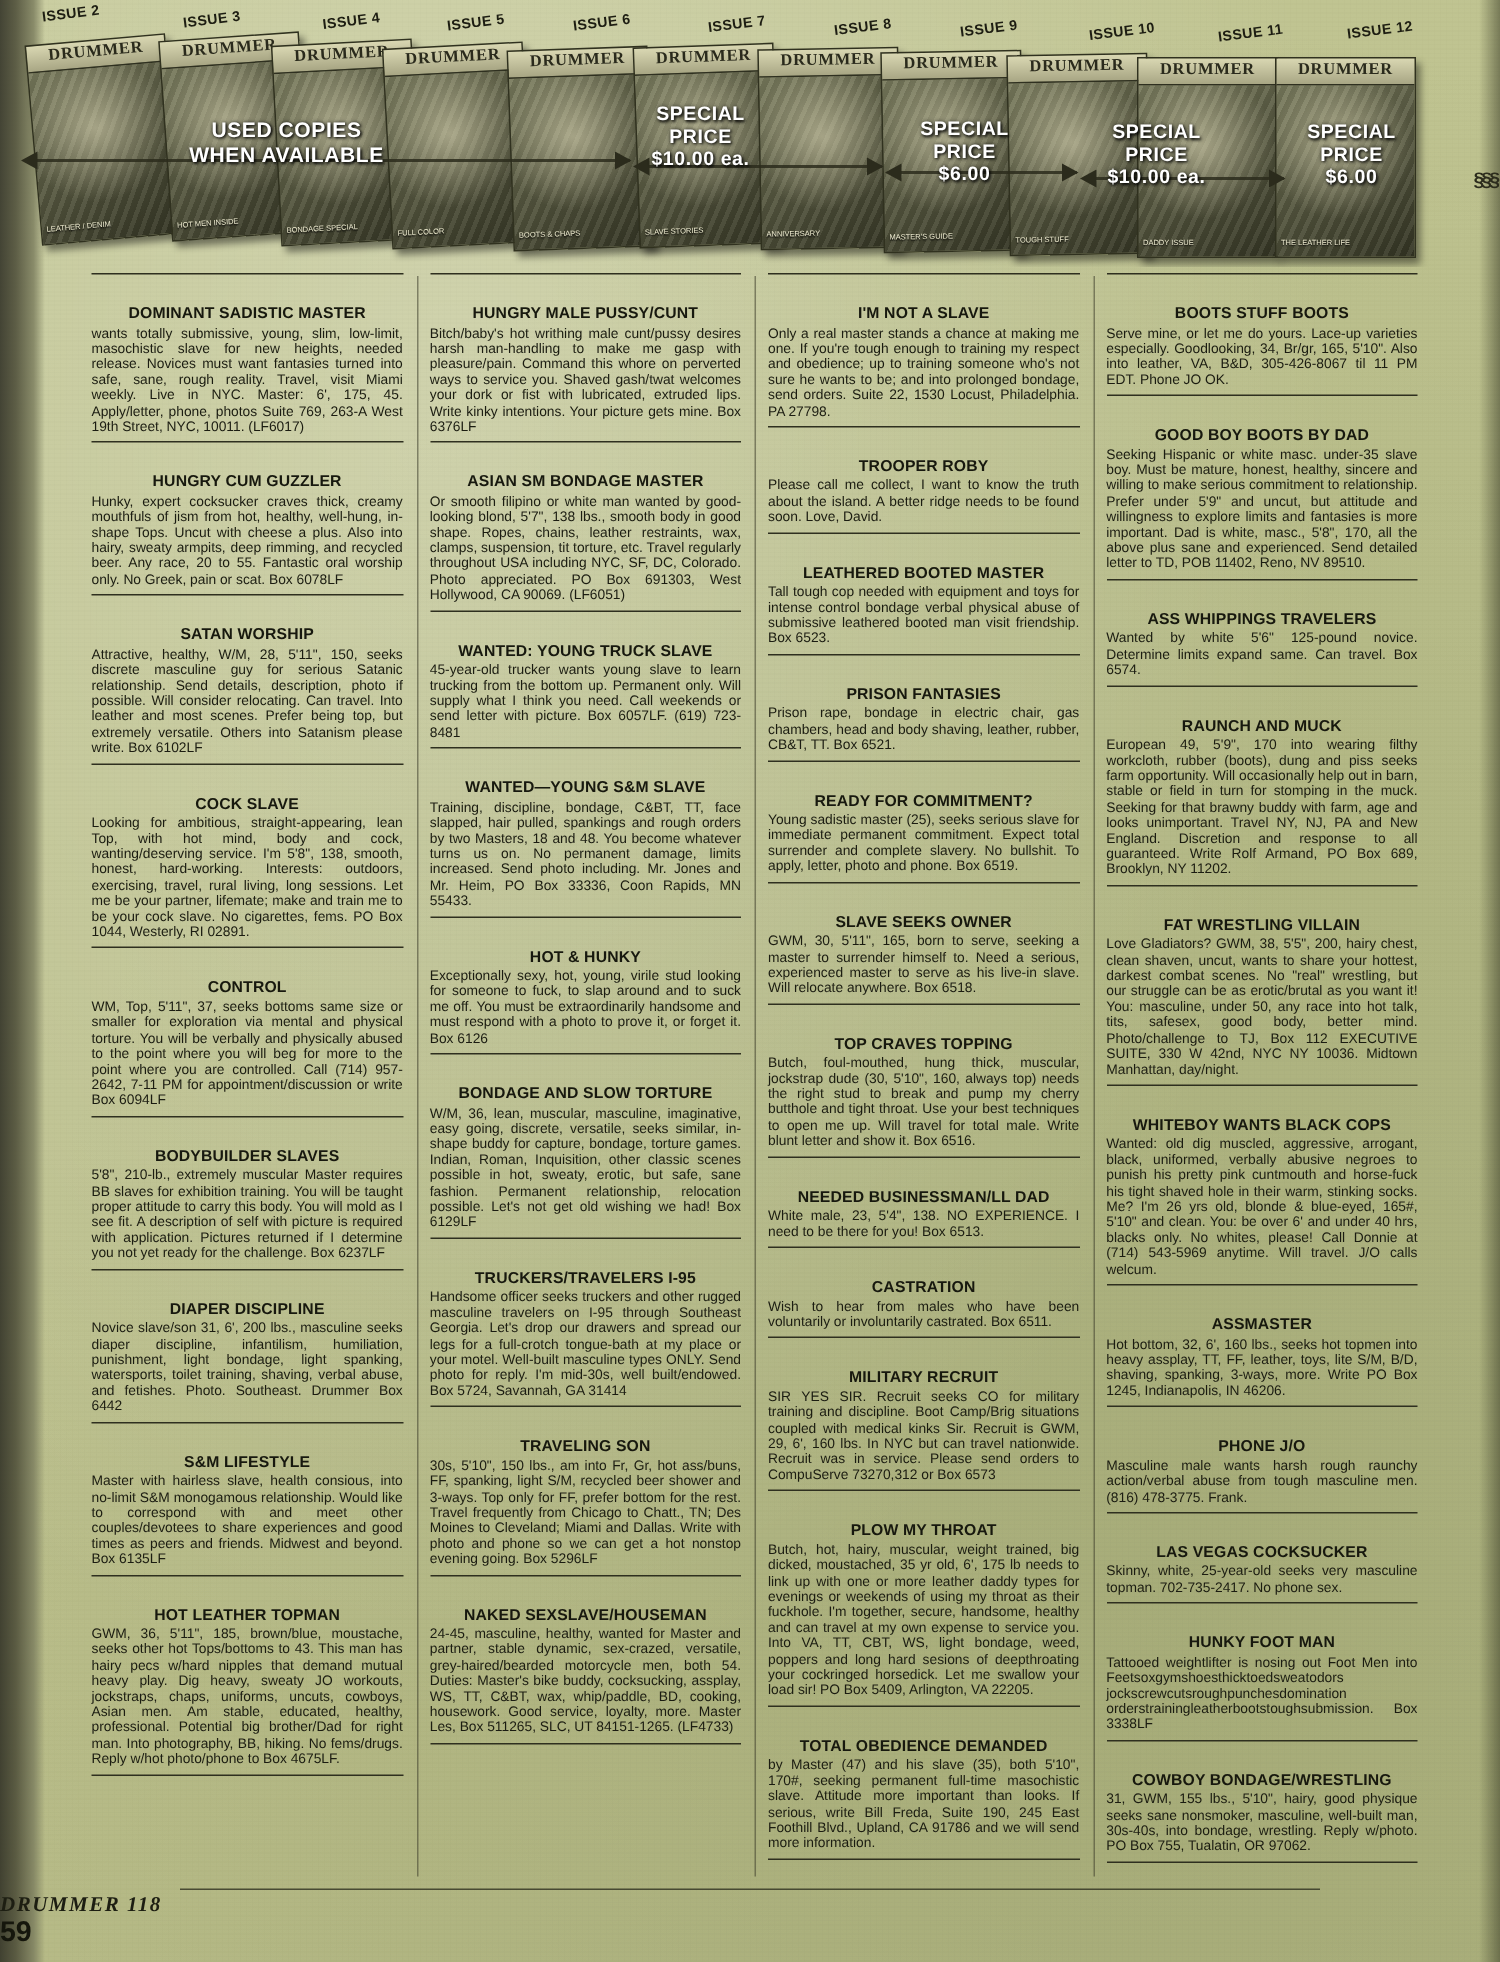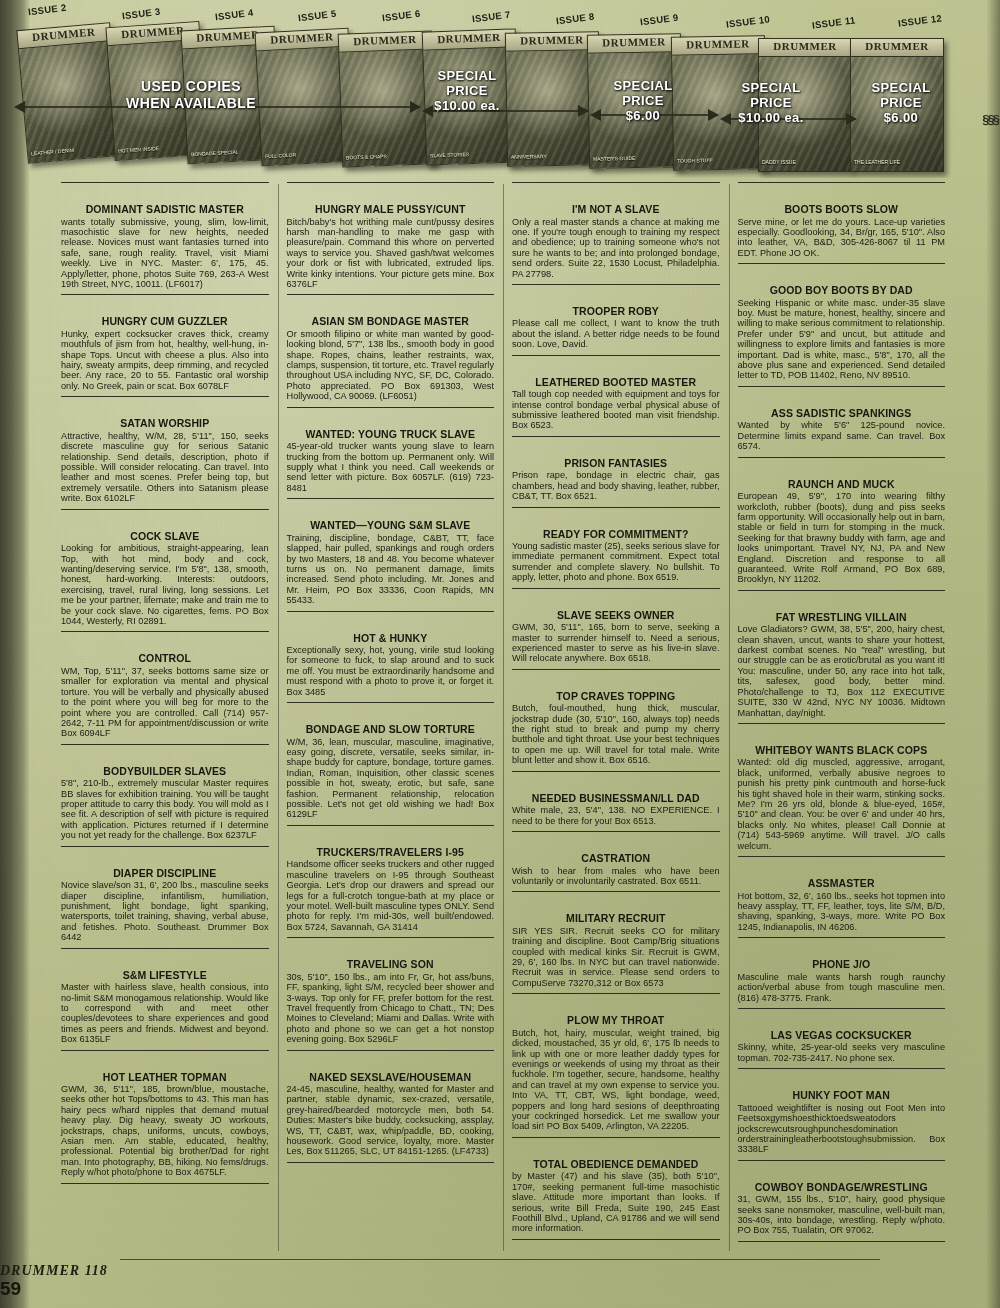--- a/index.html
+++ b/index.html
@@ -427,21 +427,21 @@
       <div class="ad">
         <div class="ad-title">WANTED: YOUNG TRUCK SLAVE</div>
         <div class="ad-body">45-year-old trucker wants young slave to learn trucking from the bottom up. Permanent only. Will supply what I think you need. Call weekends or send letter with picture. Box 6057LF. (619) 723-8481</div>
       </div>
       <div class="ad">
         <div class="ad-title">WANTED—YOUNG S&amp;M SLAVE</div>
         <div class="ad-body">Training, discipline, bondage, C&amp;BT, TT, face slapped, hair pulled, spankings and rough orders by two Masters, 18 and 48. You become whatever turns us on. No permanent damage, limits increased. Send photo including. Mr. Jones and Mr. Heim, PO Box 33336, Coon Rapids, MN 55433.</div>
       </div>
       <div class="ad">
         <div class="ad-title">HOT &amp; HUNKY</div>
-        <div class="ad-body">Exceptionally sexy, hot, young, virile stud looking for someone to fuck, to slap around and to suck me off. You must be extraordinarily handsome and must respond with a photo to prove it, or forget it. Box 3485</div>
+        <div class="ad-body">Exceptionally sexy, hot, young, virile stud looking for someone to fuck, to slap around and to suck me off. You must be extraordinarily handsome and must respond with a photo to prove it, or forget it. Box 6126</div>
       </div>
       <div class="ad">
         <div class="ad-title">BONDAGE AND SLOW TORTURE</div>
         <div class="ad-body">W/M, 36, lean, muscular, masculine, imaginative, easy going, discrete, versatile, seeks similar, in-shape buddy for capture, bondage, torture games. Indian, Roman, Inquisition, other classic scenes possible in hot, sweaty, erotic, but safe, sane fashion. Permanent relationship, relocation possible. Let's not get old wishing we had! Box 6129LF</div>
       </div>
       <div class="ad">
         <div class="ad-title">TRUCKERS/TRAVELERS I-95</div>
         <div class="ad-body">Handsome officer seeks truckers and other rugged masculine travelers on I-95 through Southeast Georgia. Let's drop our drawers and spread our legs for a full-crotch tongue-bath at my place or your motel. Well-built masculine types ONLY. Send photo for reply. I'm mid-30s, well built/endowed. Box 5724, Savannah, GA 31414</div>
       </div>
       <div class="ad">
@@ -504,29 +504,29 @@
       <div class="ad">
         <div class="ad-title">TOTAL OBEDIENCE DEMANDED</div>
         <div class="ad-body">by Master (47) and his slave (35), both 5'10", 170#, seeking permanent full-time masochistic slave. Attitude more important than looks. If serious, write Bill Freda, Suite 190, 245 East Foothill Blvd., Upland, CA 91786 and we will send more information.</div>
       </div>
     </div>
   </div>
 
   <div class="col">
     <div class="col-inner">
       <div class="ad">
-        <div class="ad-title">BOOTS BOOTS SLOW</div>
+        <div class="ad-title">BOOTS STUFF BOOTS</div>
         <div class="ad-body">Serve mine, or let me do yours. Lace-up varieties especially. Goodlooking, 34, Br/gr, 165, 5'10". Also into leather, VA, B&amp;D, 305-426-8067 til 11 PM EDT. Phone JO OK.</div>
       </div>
       <div class="ad">
         <div class="ad-title">GOOD BOY BOOTS BY DAD</div>
         <div class="ad-body">Seeking Hispanic or white masc. under-35 slave boy. Must be mature, honest, healthy, sincere and willing to make serious commitment to relationship. Prefer under 5'9" and uncut, but attitude and willingness to explore limits and fantasies is more important. Dad is white, masc., 5'8", 170, all the above plus sane and experienced. Send detailed letter to TD, POB 11402, Reno, NV 89510.</div>
       </div>
       <div class="ad">
-        <div class="ad-title">ASS SADISTIC SPANKINGS</div>
+        <div class="ad-title">ASS WHIPPINGS TRAVELERS</div>
         <div class="ad-body">Wanted by white 5'6" 125-pound novice. Determine limits expand same. Can travel. Box 6574.</div>
       </div>
       <div class="ad">
         <div class="ad-title">RAUNCH AND MUCK</div>
         <div class="ad-body">European 49, 5'9", 170 into wearing filthy workcloth, rubber (boots), dung and piss seeks farm opportunity. Will occasionally help out in barn, stable or field in turn for stomping in the muck. Seeking for that brawny buddy with farm, age and looks unimportant. Travel NY, NJ, PA and New England. Discretion and response to all guaranteed. Write Rolf Armand, PO Box 689, Brooklyn, NY 11202.</div>
       </div>
       <div class="ad">
         <div class="ad-title">FAT WRESTLING VILLAIN</div>
         <div class="ad-body">Love Gladiators? GWM, 38, 5'5", 200, hairy chest, clean shaven, uncut, wants to share your hottest, darkest combat scenes. No "real" wrestling, but our struggle can be as erotic/brutal as you want it! You: masculine, under 50, any race into hot talk, tits, safesex, good body, better mind. Photo/challenge to TJ, Box 112 EXECUTIVE SUITE, 330 W 42nd, NYC NY 10036. Midtown Manhattan, day/night.</div>
       </div>

